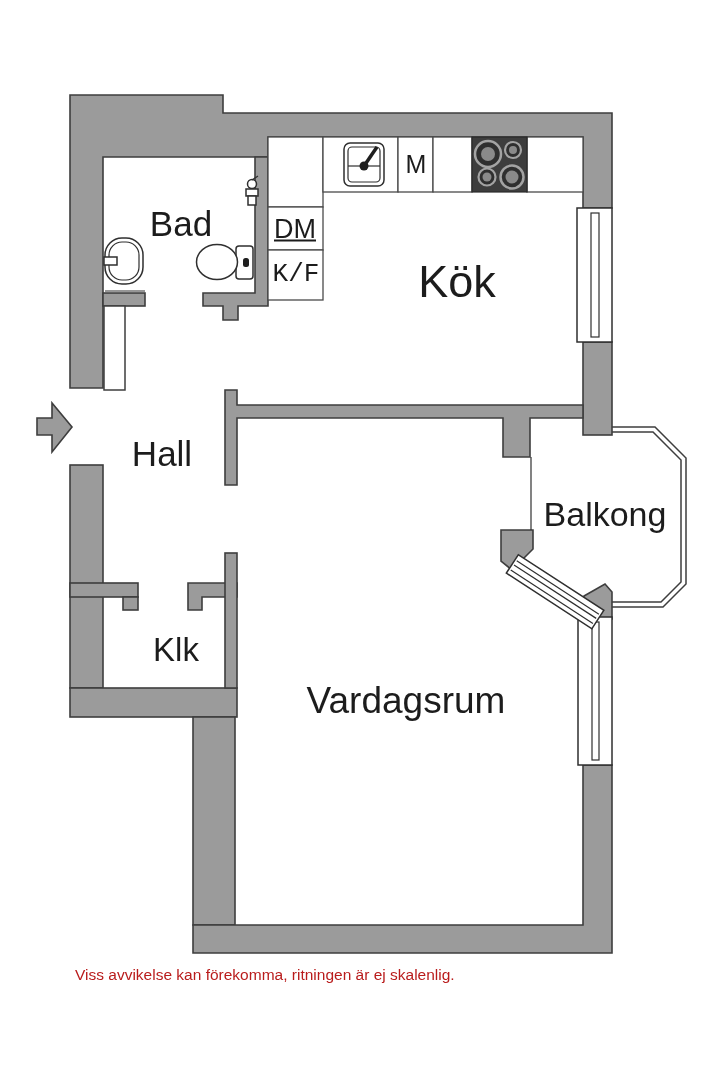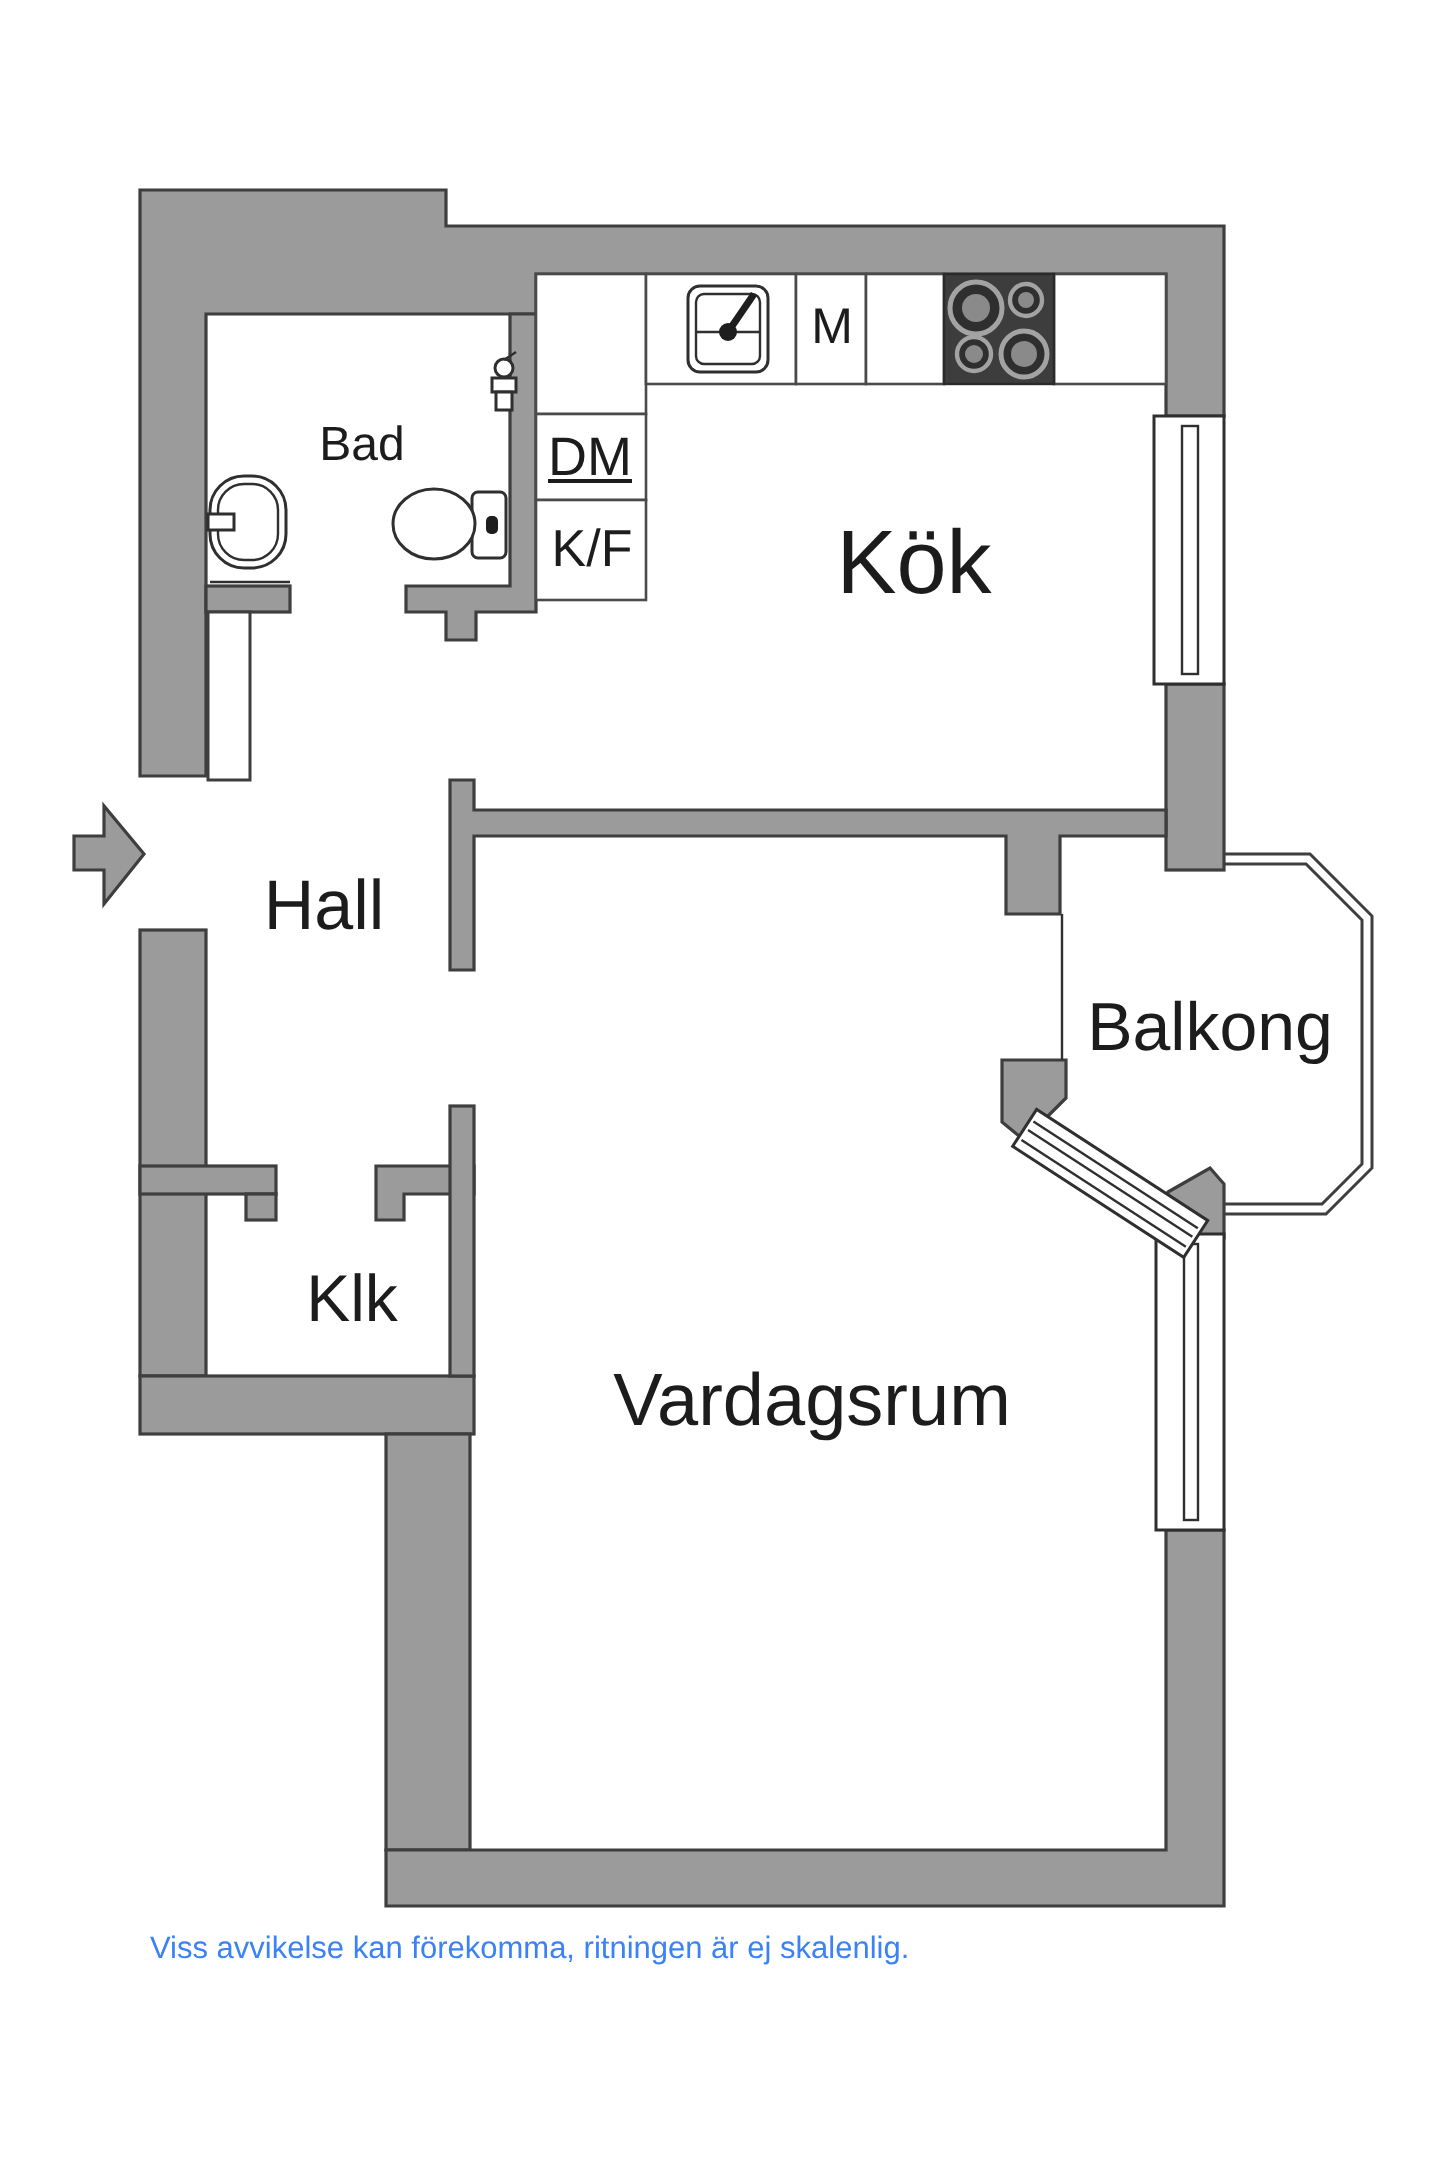--- a/index.html
+++ b/index.html
@@ -19,31 +19,31 @@
   .leaf{fill:#ffffff;stroke:var(--outline);stroke-width:1.5;}
   .cab{fill:#ffffff;stroke:#4a4a4a;stroke-width:1.3;}
   .fix{fill:#ffffff;stroke:#2f2f2f;stroke-width:1.5;}
   .thin{fill:none;stroke:#2f2f2f;stroke-width:1.2;}
   .outline2{fill:none;stroke:var(--outline);stroke-width:1.5;}
   .stove{fill:var(--stove);stroke:#2a2a2a;stroke-width:1.2;}
   .room-label{
     position:absolute;transform:translate(-50%,-50%);
     white-space:nowrap;color:var(--text);line-height:1;
   }
-  .lab-bad       {left:181px;top:223px;font-size:24px;}
+  .lab-bad       {left:181px;top:223px;font-size:35px;}
   .lab-kok       {left:457px;top:281px;font-size:45px;}
   .lab-hall      {left:162px;top:453px;font-size:35px;text-align:center;}
   .lab-klk       {left:176px;top:649px;font-size:33px;}
   .lab-balkong   {left:605px;top:514px;font-size:34px;}
   .lab-vardagsrum{left:406px;top:700px;font-size:37px;}
   .lab-dm        {left:295px;top:229px;font-size:27px;text-decoration:underline;}
-  .lab-kf        {left:296px;top:274px;font-size:26px;}
+  .lab-kf        {left:296px;top:274px;font-size:26px;font-family:Liberation Mono, monospace;}
   .lab-m         {left:416px;top:164px;font-size:25px;}
   .disclaimer{
-    position:absolute;left:75px;top:966px;font-size:15.5px;color:#3b82f6;
+    position:absolute;left:75px;top:966px;font-size:15.5px;color:#b91c1c;
   }
 </style>
 </head>
 <body>
 
 <div id="stage">
 
   <svg id="plan-svg" width="720" height="1080" viewBox="0 0 720 1080">
 
     <g>

